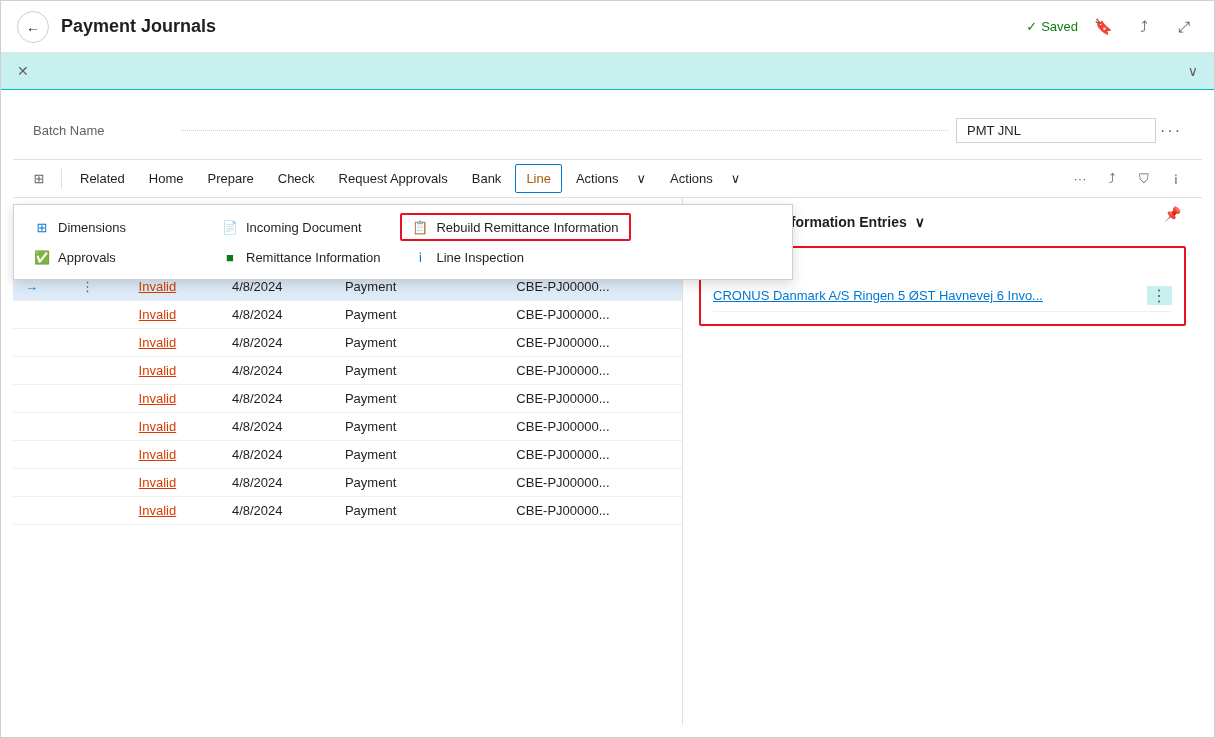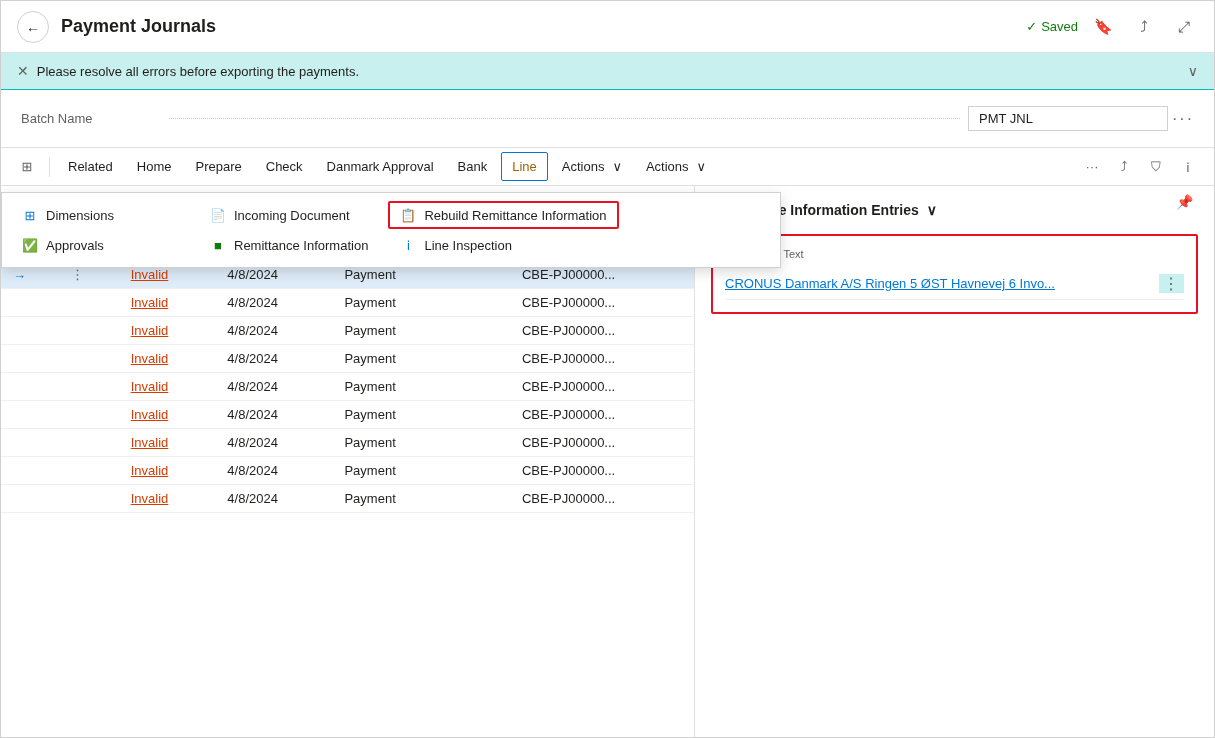--- a/index.html
+++ b/index.html
@@ -15,36 +15,36 @@
     .saved-status { display: flex; align-items: center; gap: 4px; color: #107c10; font-size: 13px; }
     .header-icon-btn { width: 28px; height: 28px; display: flex; align-items: center; justify-content: center; cursor: pointer; color: #616161; border: none; background: transparent; font-size: 15px; }
 
     
     .alert-banner { background: #c8f0ee; border-bottom: 1px solid #00b7c3; padding: 10px 16px; display: flex; align-items: center; justify-content: space-between; }
     .alert-content { display: flex; align-items: center; gap: 8px; color: #201f1e; font-size: 13px; }
     .alert-close { color: #616161; cursor: pointer; font-size: 14px; }
     .alert-expand { color: #616161; cursor: pointer; font-size: 14px; }
 
     
-    .body { flex: 1; display: flex; flex-direction: column; padding: 0; overflow: hidden; }
+    .body { flex: 1; display: flex; flex-direction: column; padding: 12px; overflow: hidden; }
 
     
     .batch-name-row { display: flex; align-items: center; padding: 16px 20px; border-bottom: 1px solid #e0e0e0; }
     .batch-label { color: #616161; font-size: 13px; width: 140px; }
     .batch-dots { flex: 1; border-bottom: 1px dotted #ccc; margin: 0 8px; height: 1px; }
     .batch-value-wrapper { display: flex; align-items: center; gap: 4px; }
     .batch-value { border: 1px solid #d0d0d0; padding: 4px 10px; font-size: 13px; min-width: 200px; background: #fff; }
     .batch-more { color: #616161; cursor: pointer; font-size: 16px; letter-spacing: 2px; }
 
     
     .toolbar { display: flex; align-items: center; padding: 4px 12px; border-bottom: 1px solid #e0e0e0; background: #fff; gap: 4px; position: relative; }
     .toolbar-icon-btn { width: 28px; height: 28px; display: flex; align-items: center; justify-content: center; cursor: pointer; color: #616161; border: none; background: transparent; font-size: 13px; }
     .toolbar-tab { padding: 6px 10px; cursor: pointer; color: #201f1e; font-size: 13px; border: none; background: transparent; white-space: nowrap; }
     .toolbar-tab.active { color: #a16207; border: 1px solid #0078d4; border-radius: 2px; }
-    .toolbar-tab.dropdown { display: flex; align-items: center; gap: 8px; }
+    .toolbar-tab.dropdown { display: flex; align-items: center; gap: 18px; }
     .toolbar-separator { width: 1px; height: 20px; background: #e0e0e0; margin: 0 4px; }
     .toolbar-right { margin-left: auto; display: flex; align-items: center; gap: 4px; }
 
     
     .line-dropdown { position: absolute; top: 44px; left: 0; background: #fff; border: 1px solid #d0d0d0; box-shadow: 0 4px 12px rgba(0,0,0,0.15); z-index: 200; display: flex; flex-direction: row; padding: 8px; gap: 8px; min-width: 780px; }
     .line-dropdown-col { display: flex; flex-direction: column; gap: 2px; min-width: 180px; }
     .dropdown-item { display: flex; align-items: center; gap: 8px; padding: 6px 12px; cursor: pointer; border-radius: 2px; white-space: nowrap; font-size: 13px; }
     .dropdown-item-icon { width: 16px; height: 16px; display: flex; align-items: center; justify-content: center; color: #0078d4; font-size: 13px; flex-shrink: 0; }
     .dropdown-item.highlighted { border: 2px solid #e81123; padding: 4px 10px; }
 
@@ -92,21 +92,20 @@
       </div>
       <button class="header-icon-btn">🔖</button>
       <button class="header-icon-btn">⤴</button>
       <button class="header-icon-btn">⤢</button>
     </div>
   </div>
 
   <div class="alert-banner">
     <div class="alert-content">
       <span class="alert-close">✕</span>
-      <span>Please resolve all errors before exporting the payments.</span>
     </div>
     <span class="alert-expand">∨</span>
   </div>
 
   <div class="body">
 
     <div class="batch-name-row">
       <span class="batch-label">Batch Name</span>
       <div class="batch-dots"></div>
       <div class="batch-value-wrapper">
@@ -116,21 +115,21 @@
     </div>
 
     <div class="toolbar-container">
       <div class="toolbar">
         <button class="toolbar-icon-btn">⊞</button>
         <div class="toolbar-separator"></div>
         <button class="toolbar-tab">Related</button>
         <button class="toolbar-tab">Home</button>
         <button class="toolbar-tab">Prepare</button>
         <button class="toolbar-tab">Check</button>
-        <button class="toolbar-tab">Danmark Approval</button>
+        <button class="toolbar-tab">Request Approvals</button>
         <button class="toolbar-tab">Bank</button>
         <button class="toolbar-tab active">Line</button>
         <button class="toolbar-tab dropdown">
           <span>Actions</span>
           <span>∨</span>
         </button>
         <button class="toolbar-tab dropdown">
           <span>Actions</span>
           <span>∨</span>
         </button>

